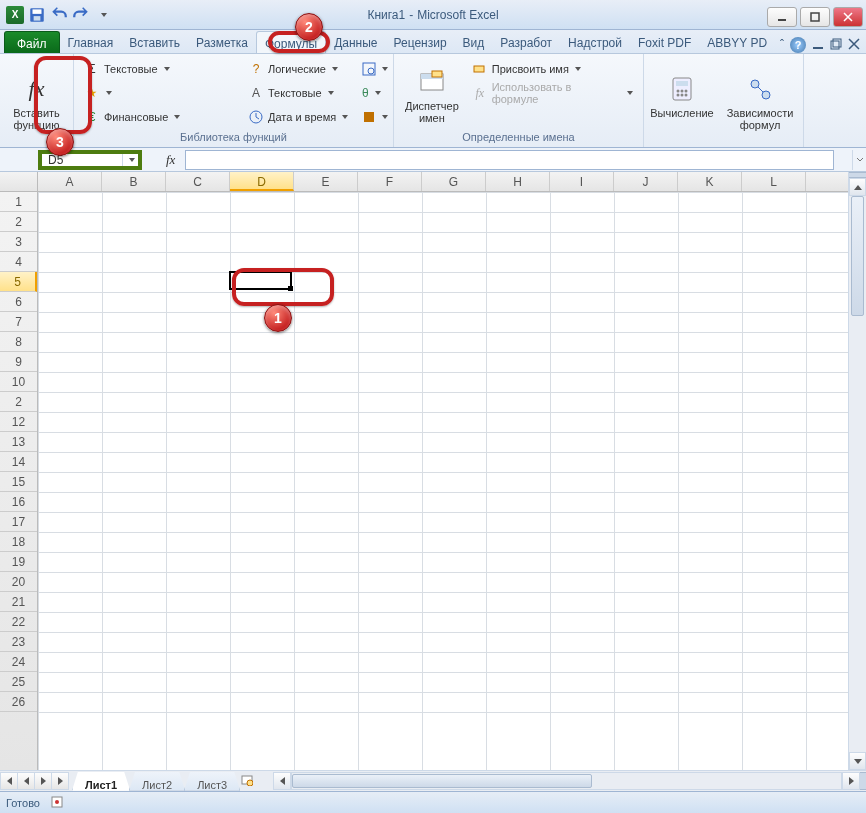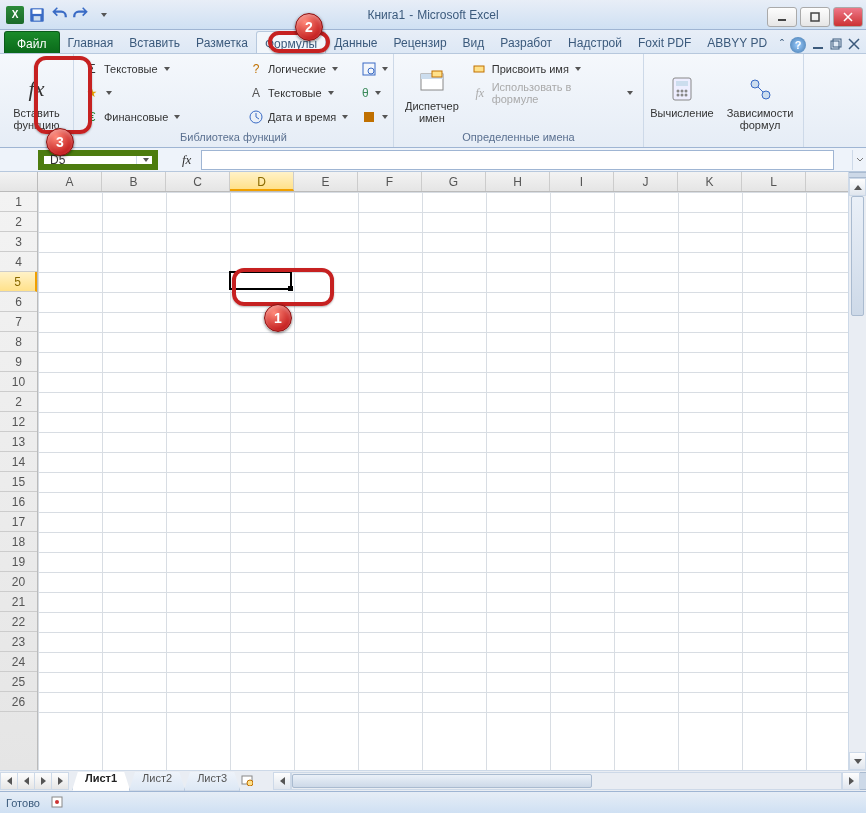--- a/index.html
+++ b/index.html
@@ -33,21 +33,21 @@
   .big-btn { width: 64px; display: flex; flex-direction: column; align-items: center; justify-content: center; text-align: center; gap: 2px; padding: 2px; }
   .big-btn .ico { width: 32px; height: 32px; display: flex; align-items: center; justify-content: center; font-size: 22px; font-style: italic; font-family: "Times New Roman", serif; }
   .big-btn .lbl { font-size: 11px; line-height: 12px; }
   .stack { display: flex; flex-direction: column; gap: 2px; }
   .small-btn { height: 22px; display: flex; align-items: center; gap: 4px; padding: 0 4px; font-size: 11px; color: #333; }
   .small-btn .sico { width: 16px; height: 16px; display: flex; align-items: center; justify-content: center; font-size: 12px; }
   .dd { width: 0; height: 0; border-left: 3px solid transparent; border-right: 3px solid transparent; border-top: 4px solid #555; margin-left: 2px; }
 
   
   .formula-bar { height: 24px; border-bottom: 1px solid #b7c8dd; display: flex; align-items: center; background: #eef3fa; }
-  .namebox { width: 120px; height: 20px; margin: 0 4px 0 38px; background: #fff; border: 6px solid #4d7c0f; display: flex; align-items: center; padding: 0 6px; font-size: 12px; position: relative; }
+  .namebox { width: 104px; height: 20px; margin: 0 4px 0 38px; background: #fff; border: 4px solid #4d7c0f; display: flex; align-items: center; padding: 0 6px; font-size: 12px; position: relative; }
   .namebox .dd-btn { position: absolute; right: 0; top: 0; bottom: 0; width: 16px; display: flex; align-items: center; justify-content: center; border-left: 1px solid #cdd9e8; }
   .fx-area { display: flex; align-items: center; gap: 6px; flex: 1; }
   .fx-lbl { font-style: italic; font-family: "Times New Roman"; font-size: 13px; margin: 0 4px 0 20px; }
   .fx-input { flex: 1; height: 20px; background: #fff; border: 1px solid #9fb5d3; margin-right: 18px; }
   .fx-expand { width: 14px; height: 20px; border-left: 1px solid #cdd9e8; display:flex; align-items:center; justify-content:center; }
 
   
   .grid-wrap { position: absolute; top: 172px; left: 0; right: 18px; bottom: 43px; overflow: hidden; background: #fff; }
   .corner { position: absolute; left: 0; top: 0; width: 38px; height: 20px; background: linear-gradient(#f3f3f3,#e5e5e5); border-right: 1px solid #bbb; border-bottom: 1px solid #bbb; }
   .col-headers { position: absolute; left: 38px; top: 0; right: 0; height: 20px; display: flex; background: linear-gradient(#f3f3f3,#e5e5e5); border-bottom: 1px solid #bbb; }
@@ -67,21 +67,21 @@
   .sbtn { height: 18px; background: linear-gradient(#fdfdfd,#e0e6ee); border: 1px solid #cdd9e8; margin: 0; display:flex; align-items:center; justify-content:center; }
   .vtrack { flex: 1; position: relative; }
   .vthumb { position: absolute; top: 0; left: 2px; right: 2px; height: 120px; background: linear-gradient(#eaf0f8,#cdd9e8); border: 1px solid #aabbd0; border-radius: 2px; }
   .splitter { height: 6px; background: #cdd9e8; border-top:1px solid #aabbd0; border-bottom:1px solid #aabbd0; }
 
   
   .sheetbar { position: absolute; left: 0; right: 0; bottom: 22px; height: 21px; background: #e9edf3; border-top: 1px solid #cdd9e8; display: flex; align-items: center; }
   .tab-nav { display:flex; }
   .tab-nav .nbtn { width: 18px; height: 18px; border: 1px solid #cdd9e8; background: linear-gradient(#fdfdfd,#e6e6e6); display:flex; align-items:center; justify-content:center; margin-right:-1px; }
   .sheet-tabs { display: flex; align-items: flex-end; margin-left: 4px; }
-  .stab { height: 19px; padding: 0 12px 0; font-size: 11px; color: #555; border: 1px solid #b7c8dd; border-top: none; background: linear-gradient(#eef3fa,#dde8f5); margin-right: -1px; clip-path: polygon(6px 0, calc(100% - 6px) 0, 100% 100%, 0 100%); }
+  .stab { height: 19px; padding: 7px 12px 0; font-size: 11px; color: #555; border: 1px solid #b7c8dd; border-top: none; background: linear-gradient(#eef3fa,#dde8f5); margin-right: -1px; clip-path: polygon(6px 0, calc(100% - 6px) 0, 100% 100%, 0 100%); }
   .stab.active { background: #fff; color: #222; font-weight: bold; border-bottom-color: #fff; }
   .hscroll { flex: 1; display: flex; margin-left: 20px; }
   .htrack { flex: 1; position: relative; background: #e9edf3; border: 1px solid #cdd9e8; }
   .hthumb { position: absolute; left: 0; top: 1px; bottom: 1px; width: 300px; background: linear-gradient(#eaf0f8,#cdd9e8); border: 1px solid #aabbd0; border-radius: 2px; }
 
   
   .statusbar { position: absolute; left: 0; right: 0; bottom: 0; height: 22px; background: linear-gradient(#e6edf6,#cfe0f3); border-top: 1px solid #9fb5d3; display: flex; align-items: center; padding: 0 6px; font-size: 11px; color: #3b5a7c; }
   .status-right { margin-left: auto; display: flex; align-items: center; gap: 6px; }
   .view-btns { display: flex; }
   .vbtn { width: 20px; height: 16px; border: 1px solid #b7c8dd; background: linear-gradient(#fdfdfd,#e6e6e6); margin-right: -1px; display:flex; align-items:center; justify-content:center; }

